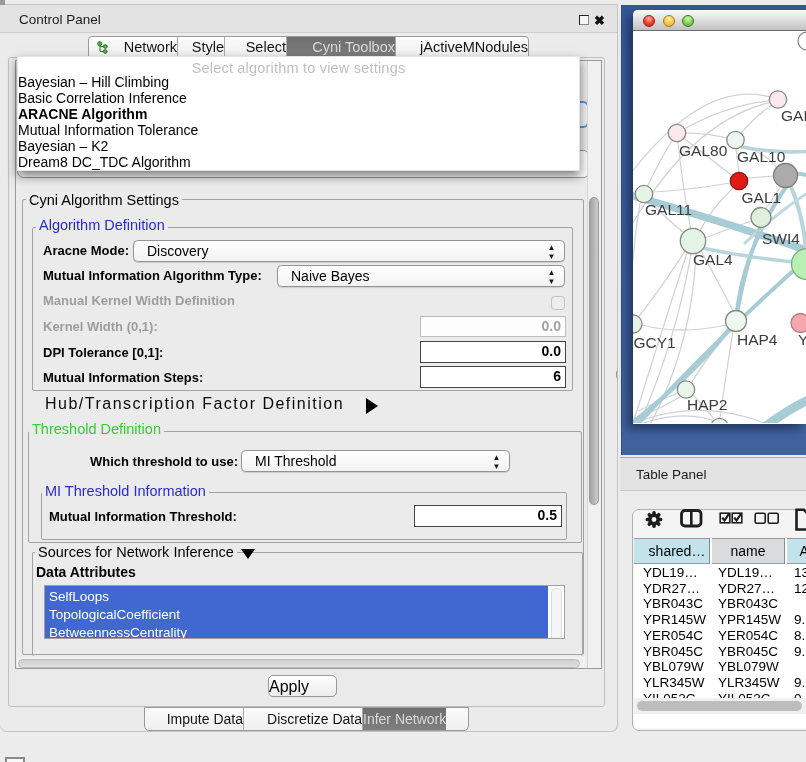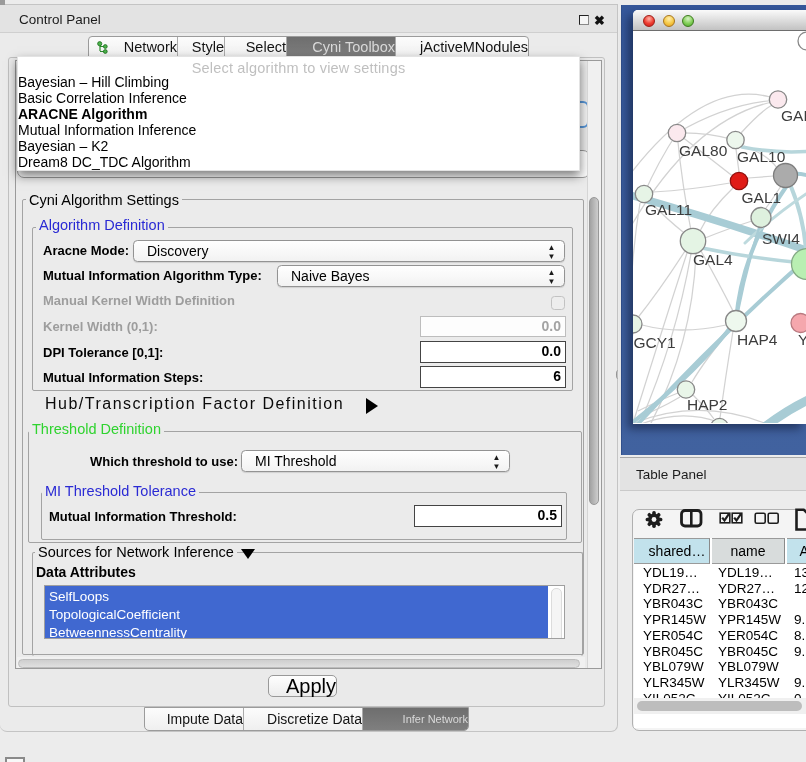--- a/index.html
+++ b/index.html
@@ -56,21 +56,21 @@
   <div id="scrollpane"></div>
 
   <div class="abs" style="left:17px;top:145px;width:573px;height:28px;border:1px solid #9a9a9a;border-radius:7px;background:#fcfcfc"></div>
   <div class="abs" style="left:500px;top:96px;width:89px;height:27px;border:2.5px solid #5795d6;border-radius:6px;background:#f4f4f4"></div>
   <div id="popup">
     <span class="ghost">Select algorithm to view settings</span>
     <span class="itwrap">
         <span class="it">Bayesian – Hill Climbing</span>
     <span class="it">Basic Correlation Inference</span>
     <span class="it" style="font-weight:bold">ARACNE Algorithm</span>
-    <span class="it">Mutual Information Inference</span>
+    <span class="it">Mutual Information Tolerance</span>
     <span class="it">Bayesian – K2</span>
     <span class="it">Dream8 DC_TDC Algorithm</span>
       </span>
   </div>
 
   <div class="gbox" style="left:22px;top:194px;width:562px;height:456px"></div>
   <span class="gtitle" style="left:26px;top:186.5px;color:#000">Cyni Algorithm Settings</span>
   <div class="gbox" style="left:32px;top:222px;width:541px;height:164px"></div>
   <span class="gtitle" style="left:36px;top:211.5px;color:#2a2ad4">Algorithm Definition</span>
   <span class="lbl" style="left:43px;top:238px">Aracne Mode:</span>
@@ -86,44 +86,44 @@
   <span class="lbl" style="left:43px;top:364.5px">Mutual Information Steps:</span>
   <div class="field" style="left:420px;top:361px;width:146px;height:22px">6</div>
   <span class="abs" style="left:45px;top:390px;font-size:16px;letter-spacing:1.5px;color:#0a0a0a;white-space:nowrap">Hub/Transcription Factor Definition</span>
   <div class="abs" style="left:366px;top:393px;width:0;height:0;border-left:12px solid #000;border-top:8px solid transparent;border-bottom:8px solid transparent"></div>
 
   <div class="gbox" style="left:28px;top:426px;width:554px;height:112px"></div>
   <span class="gtitle" style="left:29px;top:416px;color:#2fd32f">Threshold Definition</span>
   <span class="lbl" style="left:90px;top:449px">Which threshold to use:</span>
   <div class="combo" style="left:241px;top:445px;width:269px;height:22px">MI Threshold<span class="arr">▲<br>▼</span></div>
   <div class="gbox" style="left:41px;top:487px;width:526px;height:48px"></div>
-  <span class="gtitle" style="left:42px;top:478px;color:#2a2ad4">MI Threshold Tolerance</span>
+  <span class="gtitle" style="left:42px;top:478px;color:#2a2ad4">MI Threshold Information</span>
   <span class="lbl" style="left:49px;top:504px">Mutual Information Threshold:</span>
   <div class="field" style="left:414px;top:500px;width:148px;height:22px">0.5</div>
 
   <div class="gbox" style="left:32px;top:547px;width:551px;height:104px;border-bottom:none"></div>
   <span class="gtitle" style="left:35px;top:538.5px;color:#000">Sources for Network Inference</span>
   <div class="abs" style="left:241px;top:544px;width:0;height:0;border-top:10px solid #000;border-left:7.5px solid transparent;border-right:7.5px solid transparent"></div>
   <span class="lbl" style="left:36px;top:560px;font-size:14px">Data Attributes</span>
   <div class="abs" style="left:44px;top:580px;width:521px;height:54px;border:1px solid #9f9f9f;background:#fff;overflow:hidden">
     <div class="abs" style="left:0;top:0;width:503px;height:70px;background:#4068d0"></div>
     <div class="abs" style="left:4px;top:2px;font-size:13.5px;color:#fff;line-height:18.2px">SelfLoops<br>TopologicalCoefficient<br>BetweennessCentrality<br>gal4RGexp</div>
     <div class="abs" style="left:506px;top:2px;width:11px;height:61px;background:#f5f5f5;border:1px solid #dcdcdc;border-radius:5px"></div>
   </div>
 
   <div class="abs" style="left:587px;top:56px;width:14px;height:607px;background:#f0f0f0;border-left:1px solid #d5d5d5"></div>
   <div class="abs" style="left:588.5px;top:192px;width:10px;height:308px;background:linear-gradient(90deg,#a2a2a2,#cdcdcd);border:1px solid #989898;border-radius:5px"></div>
   <div class="abs" style="left:17px;top:652px;width:568px;height:11px;background:#f1f1f1"></div>
   <div class="abs" style="left:18px;top:654px;width:562px;height:8.5px;background:linear-gradient(#cecece,#e0e0e0);border:1px solid #bcbcbc;border-radius:5px"></div>
 
-  <div class="abs" style="left:268px;top:670px;width:69px;height:22px;border:1px solid #999;border-radius:5px;background:linear-gradient(#fefefe,#ececec);text-align:right;font-size:20px;line-height:21px">Apply</div>
+  <div class="abs" style="left:268px;top:670px;width:69px;height:22px;border:1px solid #999;border-radius:5px;background:linear-gradient(#fefefe,#ececec);text-align:left;font-size:16px;line-height:21px">Apply</div>
   <div class="tstrip" style="left:144px;top:702px;width:325px;height:24px;border-radius:0 0 5px 5px;font-size:14px">
     <div class="sg" style="width:98px;line-height:22px;font-size:14px">Impute Data</div>
     <div class="sg" style="width:119px;line-height:22px;font-size:14px">Discretize Data</div>
-    <div class="sg sel" style="width:106px;line-height:22px;font-size:11px">Infer Network</div>
+    <div class="sg sel" style="width:84px;line-height:22px;font-size:14px">Infer Network</div>
   </div>
 </div>
 
 <div id="desktop"></div>
 <div id="netwin"></div>
 <svg class="abs" style="left:633px;top:31px" width="173" height="392" viewBox="633 31 173 392">
   <g fill="none" stroke="#d2d2d2" stroke-width="1.25">
     <path d="M622,185 Q700,78 770,97"></path>
     <path d="M626,235 Q690,120 772,102"></path>
     <path d="M677,133 Q728,103 778,100"></path>

